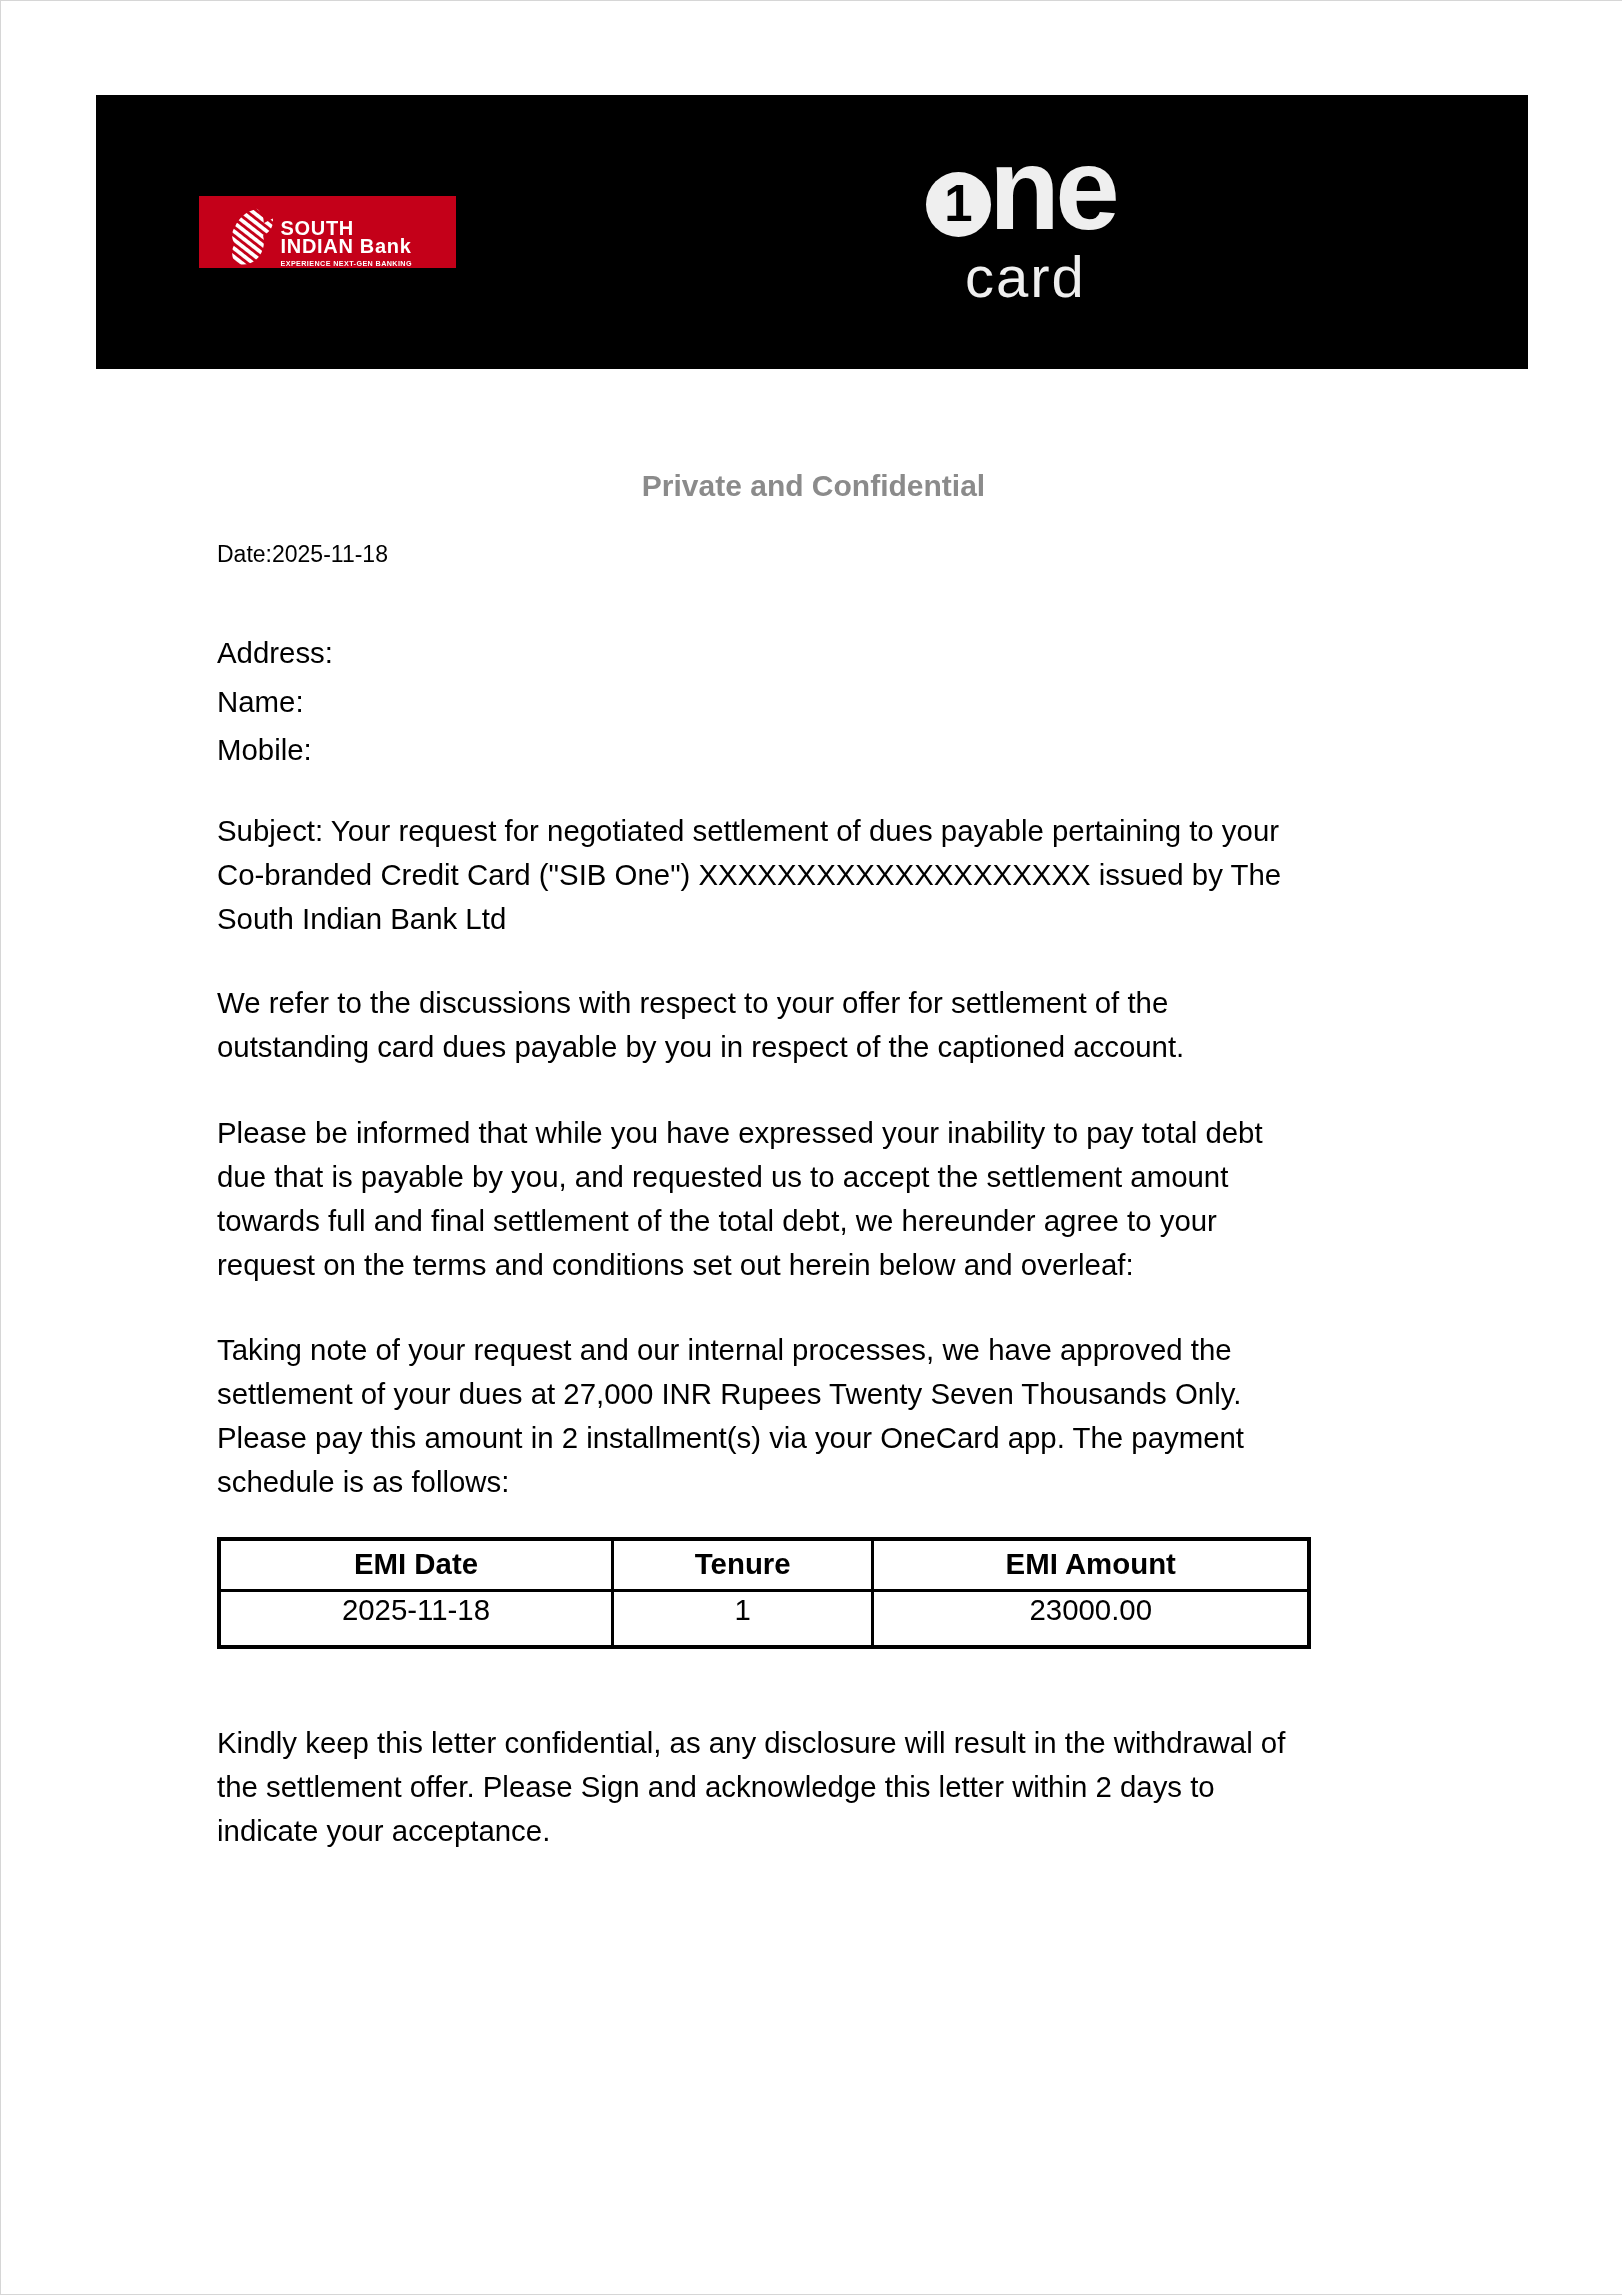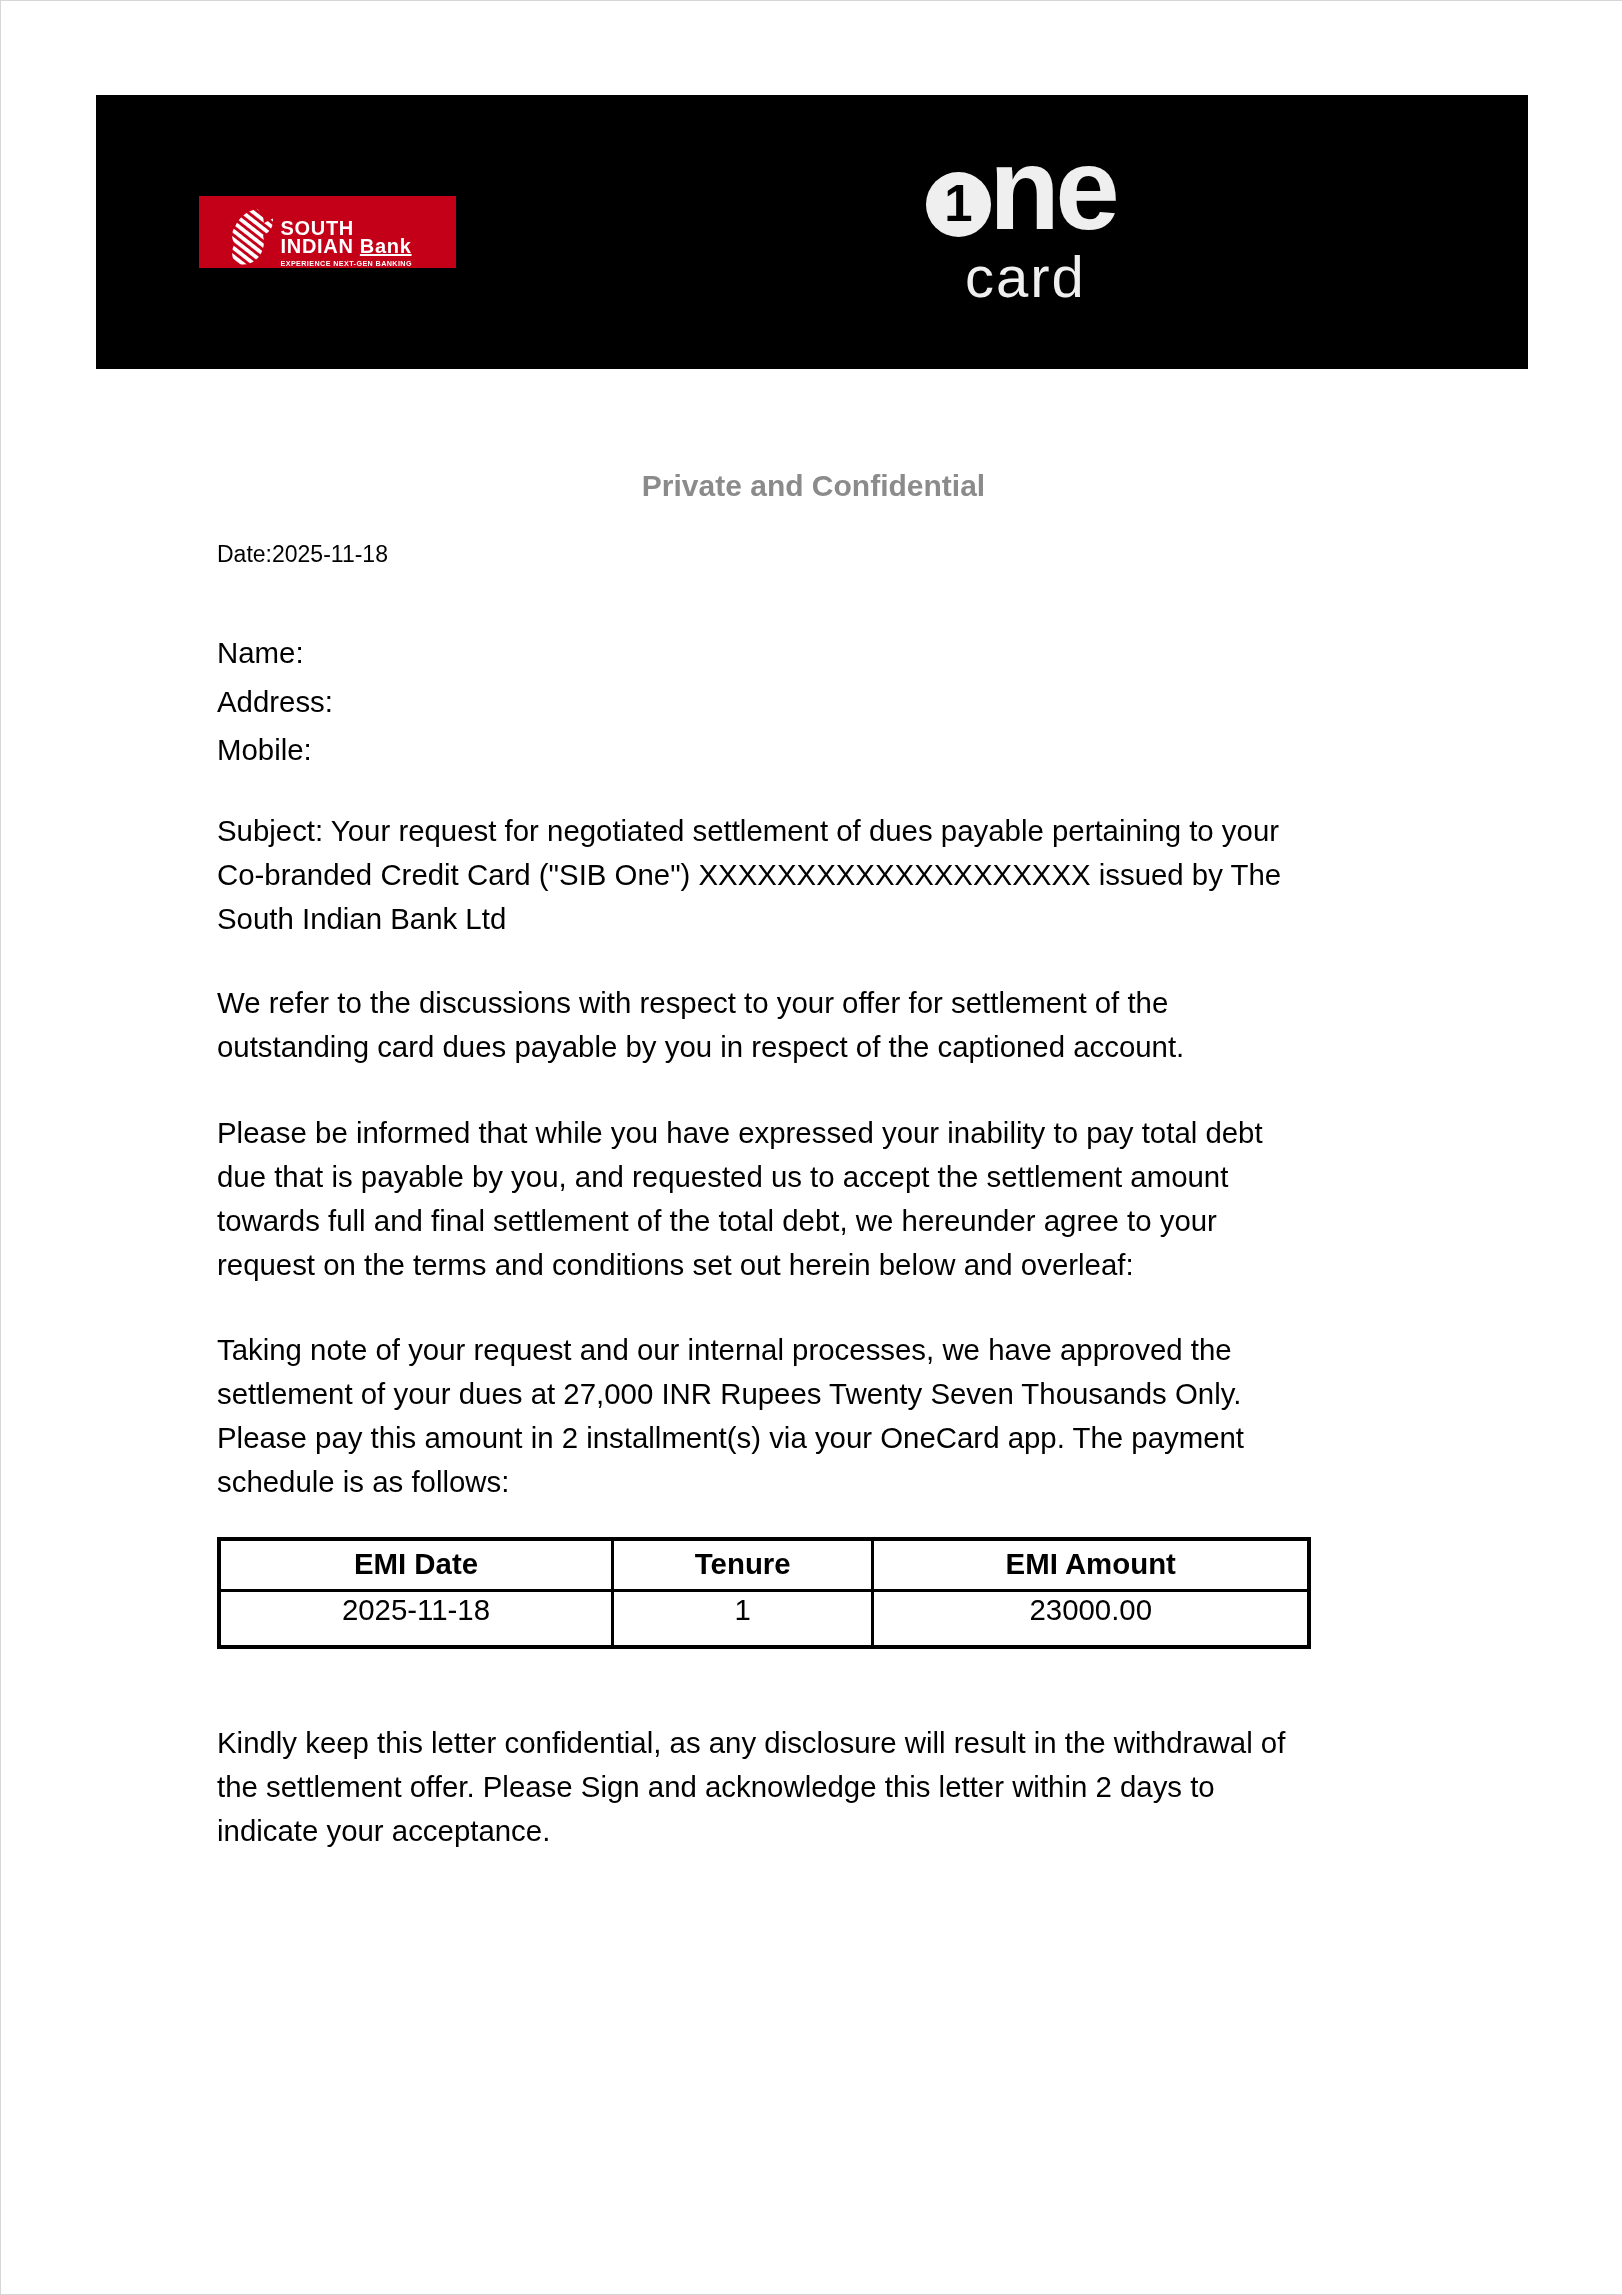--- a/index.html
+++ b/index.html
@@ -26,21 +26,21 @@
     width:257px; height:72px;
     background:var(--sib-red, #C40019);
     display:flex; align-items:flex-end;
     box-sizing:border-box;
     overflow:hidden;
   }
   .sib-icon { margin:5.2px 6.5px 0 31px; width:44px; height:60px; flex:0 0 auto; }
   .sib-text { margin-top:25px; color:#ffffff; white-space:nowrap; }
   .sib-south  { font-size:20px; font-weight:bold; line-height:17.7px; letter-spacing:0.7px; }
   .sib-indian-row { font-size:20px; font-weight:bold; line-height:18.3px; letter-spacing:0.7px; }
-  .sib-bank { font-weight:bold;text-decoration:underline; }
+  .sib-bank { font-weight:bold; }
   .sib-tagline { font-size:7.2px; font-weight:bold; letter-spacing:0.4px; margin-top:3.3px; }
 
   
   .onecard { position:absolute; left:830px; top:77px; color:#efefef; }
   .one-row { position:relative; width:209px; height:65px; }
   .one-o {
     position:absolute; left:0; top:0;
     width:65px; height:65px; border-radius:50%;
     background:#efefef;
     display:flex; align-items:center; justify-content:center;
@@ -130,22 +130,22 @@
 
 </div>
 
 <div class="content">
 
   <div class="title">Private and Confidential</div>
 
   <div class="date-line">Date:2025-11-18</div>
 
   <div class="recipient">
+    <div class="rline">Address:</div>
     <div class="rline">Name:</div>
-    <div class="rline">Address:</div>
     <div class="rline">Mobile:</div>
   </div>
 
   <div class="para p-subject">Subject: Your request for negotiated settlement of dues payable pertaining to your
 Co-branded Credit Card ("SIB One") XXXXXXXXXXXXXXXXXXXX issued by The
 South Indian Bank Ltd</div>
 
   <div class="para p-ref">We refer to the discussions with respect to your offer for settlement of the
 outstanding card dues payable by you in respect of the captioned account.</div>
 

